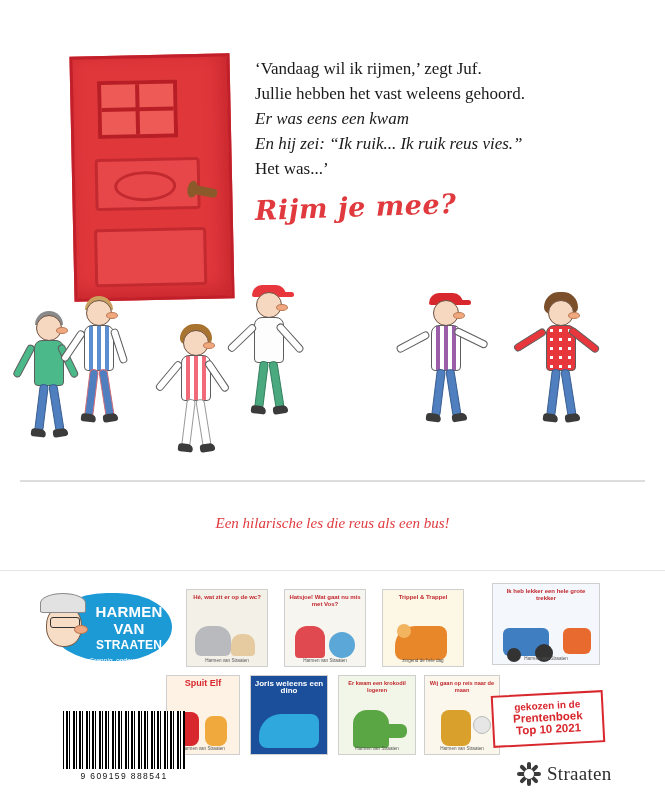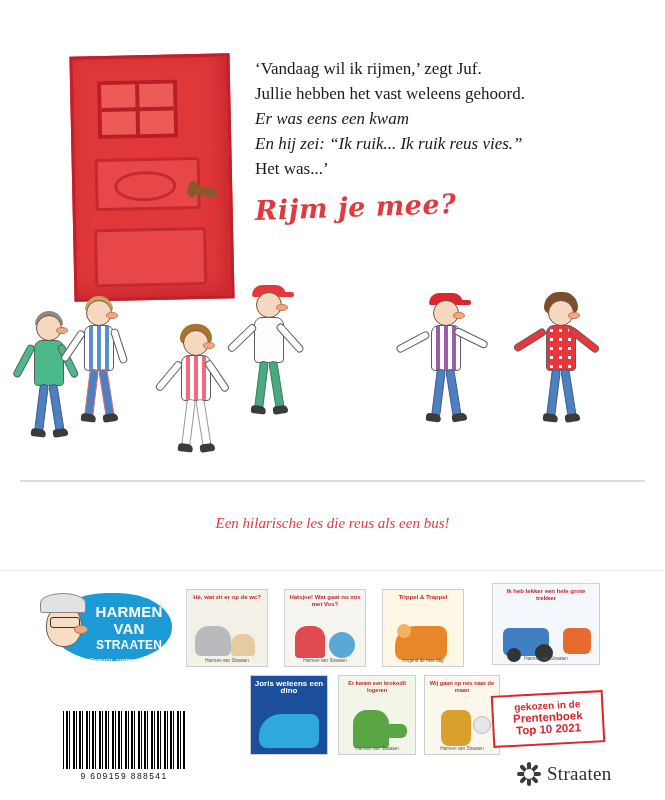--- a/index.html
+++ b/index.html
@@ -501,20 +501,28 @@
     <div class="t-title">Ik heb lekker een hele grote trekker</div>
     <div class="art" style="background:#f4f7fb;">
       <div style="position:absolute;left:10px;bottom:8px;width:46px;height:28px;background:#3f7fc1;border-radius:6px;"></div>
       <div style="position:absolute;left:14px;bottom:2px;width:14px;height:14px;background:#333;border-radius:50%;"></div>
       <div style="position:absolute;left:42px;bottom:2px;width:18px;height:18px;background:#333;border-radius:50%;"></div>
       <div style="position:absolute;right:8px;bottom:10px;width:28px;height:26px;background:#e86a2f;border-radius:6px;"></div>
     </div>
     <div class="t-sub">Harmen van Straaten</div>
   </div>
 
+  <div class="thumb" style="left:166px; top:104px; width:74px; height:80px; background:#fdf2e4;">
+    <div class="t-title" style="font-size:9px; color:#d8272d;">Spuit Elf</div>
+    <div class="art" style="background:#fdf2e4; top:22px;">
+      <div style="position:absolute;left:10px;bottom:8px;width:22px;height:34px;background:#d8272d;border-radius:8px;"></div>
+      <div style="position:absolute;left:38px;bottom:8px;width:22px;height:30px;background:#f0a93c;border-radius:8px;"></div>
+    </div>
+    <div class="t-sub">Harmen van Straaten</div>
+  </div>
 
   <div class="thumb" style="left:250px; top:104px; width:78px; height:80px; background:#1b4f9c;">
     <div class="t-title" style="color:#ffffff; font-size:8px;">Joris weleens een dino</div>
     <div class="art" style="background:#1b4f9c; top:26px;">
       <div style="position:absolute;left:8px;bottom:6px;width:60px;height:34px;background:#2ea8dd;border-radius:22px 8px 8px 8px;"></div>
     </div>
   </div>
 
   <div class="thumb" style="left:338px; top:104px; width:78px; height:80px; background:#f2f6e8;">
     <div class="t-title" style="font-size:5.6px;">Er kwam een krokodil logeren</div>

